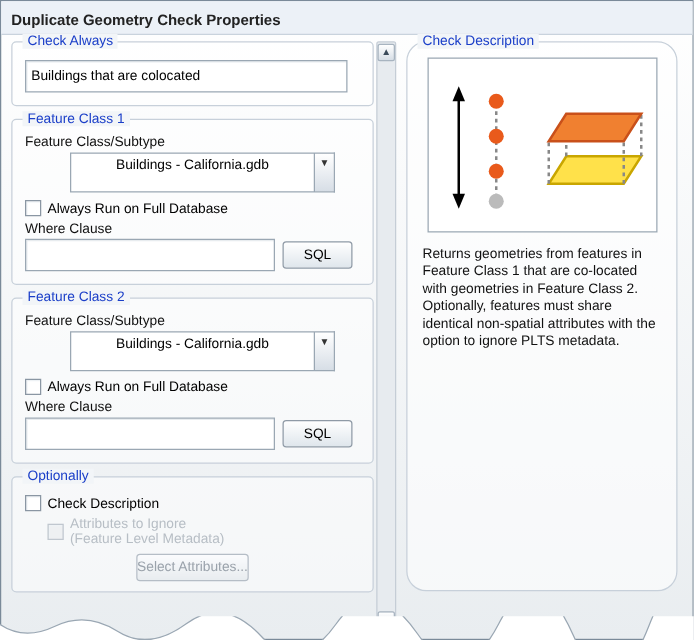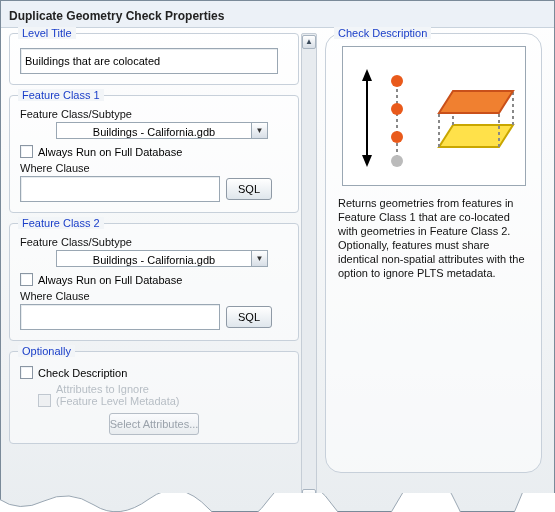--- a/index.html
+++ b/index.html
@@ -96,21 +96,21 @@
     background: #fff;
     padding: 12px 4px;
     font-size: 11px;
     display: block;
     margin: 4px 0 2px 2px;
     box-shadow: inset 1px 1px 0 #e8ecef;
   }
   .combo {
     display: flex;
     width: 212px;
-    height: 17px;
+    height: 32px;
     margin: 2px 0 6px 38px;
   }
   .combo-field {
     flex: 1;
     border: 1px solid #9aa7b3;
     background: #fff;
     padding: 2px 6px;
     text-align: center;
     line-height: 15px;
     white-space: nowrap;
@@ -142,21 +142,21 @@
     flex-shrink: 0;
   }
   .chk.disabled { background: #eef0f2; border-color: #c0c7cf; }
   .row-inline {
     display: flex;
     align-items: center;
     gap: 6px;
     margin: 2px 0 2px 2px;
   }
   .sql-btn {
-    width: 46px; height: 22px;
+    width: 56px; height: 22px;
     border: 1px solid #8f9aa6;
     border-radius: 3px;
     background: linear-gradient(#fff,#dfe6ec);
     font-size: 11px;
     text-align: center;
     line-height: 20px;
     cursor: pointer;
   }
   .btn {
     height: 22px;
@@ -164,21 +164,21 @@
     border-radius: 3px;
     background: linear-gradient(#fafbfd,#e8ecef);
     font-size: 11px;
     padding: 0 0;
     line-height: 20px;
     color: #9aa2ab;
     cursor: default;
     display: inline-block;
   }
   .muted { color: #b7bec5; }
-  .attr-ignore { margin-left: 20px; line-height: 12px; align-items: flex-end; }
+  .attr-ignore { margin-left: 20px; line-height: 12px; }
   .desc-box {
     border: 1px solid #c7d0da;
     border-radius: 16px;
     padding: 10px 10px 8px 10px;
     height: 440px;
     position: relative;
     background: rgba(255,255,255,0.6);
   }
   .desc-legend {
     position: absolute;
@@ -212,21 +212,21 @@
 <body>
 
 <div class="window">
   <div class="titlebar">Duplicate Geometry Check Properties</div>
 
   <div class="body-area">
 
     <div class="left-col">
 
       <div class="group">
-        <span class="group-legend">Level Title</span>
+        <span class="group-legend">Check Always</span>
         <input class="text-input" type="text" value="Buildings that are colocated" style="">
       </div>
 
       <div class="group">
         <span class="group-legend">Feature Class 1</span>
         <div class="field-label">Feature Class/Subtype</div>
         <div class="combo">
           <div class="combo-field">Buildings -  California.gdb</div>
           <div class="combo-btn">▼</div>
         </div>

